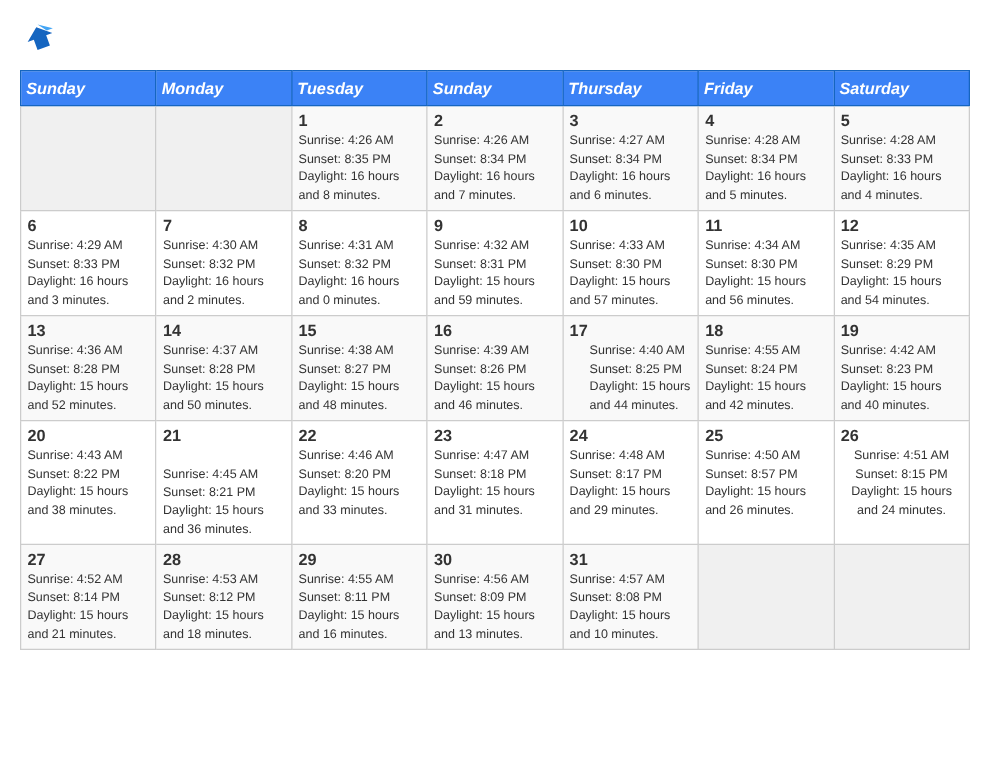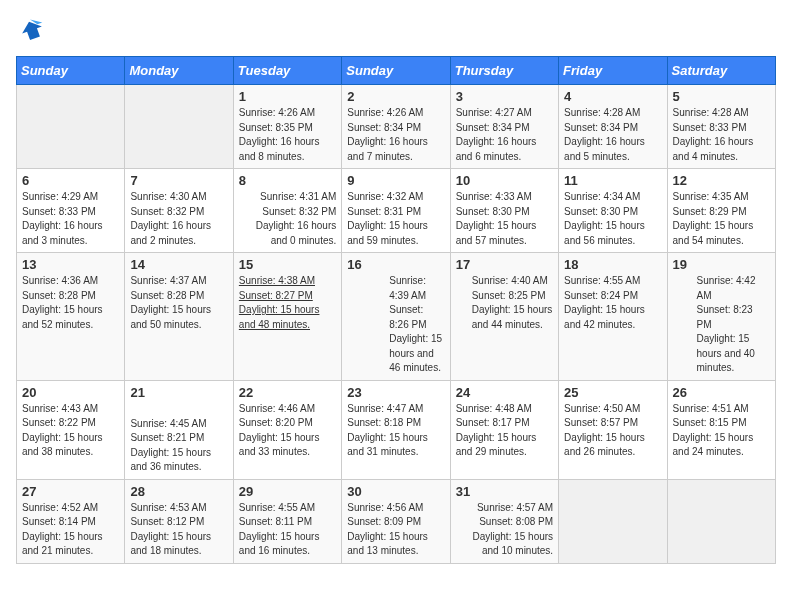--- a/index.html
+++ b/index.html
@@ -160,21 +160,21 @@
 Daylight: 16 hours and 3 minutes.</div>
         </td>
         <td>
           <span class="day-number">7</span>
           <div class="day-info" style="white-space: pre-line;">Sunrise: 4:30 AM
 Sunset: 8:32 PM
 Daylight: 16 hours and 2 minutes.</div>
         </td>
         <td>
           <span class="day-number">8</span>
-          <div class="day-info" style="white-space: pre-line; text-align: right;">Sunrise: 4:31 AM
+          <div class="day-info" style="white-space: pre-line;">Sunrise: 4:31 AM
 Sunset: 8:32 PM
 Daylight: 16 hours and 0 minutes.</div>
         </td>
         <td>
           <span class="day-number">9</span>
           <div class="day-info" style="white-space: pre-line;">Sunrise: 4:32 AM
 Sunset: 8:31 PM
 Daylight: 15 hours and 59 minutes.</div>
         </td>
         <td>
@@ -204,45 +204,45 @@
 Daylight: 15 hours and 52 minutes.</div>
         </td>
         <td>
           <span class="day-number">14</span>
           <div class="day-info" style="white-space: pre-line;">Sunrise: 4:37 AM
 Sunset: 8:28 PM
 Daylight: 15 hours and 50 minutes.</div>
         </td>
         <td>
           <span class="day-number">15</span>
-          <div class="day-info" style="white-space: pre-line; text-decoration: underline;">Sunrise: 4:38 AM
+          <div class="day-info" style="white-space: pre-line;">Sunrise: 4:38 AM
 Sunset: 8:27 PM
 Daylight: 15 hours and 48 minutes.</div>
         </td>
         <td>
           <span class="day-number">16</span>
-          <div class="day-info" style="white-space: pre-line; margin-left: 42px;">Sunrise: 4:39 AM
+          <div class="day-info" style="white-space: pre-line;">Sunrise: 4:39 AM
 Sunset: 8:26 PM
 Daylight: 15 hours and 46 minutes.</div>
         </td>
         <td>
           <span class="day-number">17</span>
           <div class="day-info" style="white-space: pre-line; margin-left: 16px;">Sunrise: 4:40 AM
 Sunset: 8:25 PM
 Daylight: 15 hours and 44 minutes.</div>
         </td>
         <td>
           <span class="day-number">18</span>
           <div class="day-info" style="white-space: pre-line;">Sunrise: 4:55 AM
 Sunset: 8:24 PM
 Daylight: 15 hours and 42 minutes.</div>
         </td>
         <td>
           <span class="day-number">19</span>
-          <div class="day-info" style="white-space: pre-line; margin-left: 24px;">Sunrise: 4:42 AM
+          <div class="day-info" style="white-space: pre-line;">Sunrise: 4:42 AM
 Sunset: 8:23 PM
 Daylight: 15 hours and 40 minutes.</div>
         </td>
       </tr>
       <tr>
         <td>
           <span class="day-number">20</span>
           <div class="day-info" style="white-space: pre-line;">Sunrise: 4:43 AM
 Sunset: 8:22 PM
 Daylight: 15 hours and 38 minutes.</div>
@@ -272,21 +272,21 @@
 Daylight: 15 hours and 29 minutes.</div>
         </td>
         <td>
           <span class="day-number">25</span>
           <div class="day-info" style="white-space: pre-line;">Sunrise: 4:50 AM
 Sunset: 8:57 PM
 Daylight: 15 hours and 26 minutes.</div>
         </td>
         <td>
           <span class="day-number">26</span>
-          <div class="day-info" style="white-space: pre-line;">Sunrise: 4:51 AM
+          <div class="day-info" style="white-space: pre-line; text-align: center;">Sunrise: 4:51 AM
 Sunset: 8:15 PM
 Daylight: 15 hours and 24 minutes.</div>
         </td>
       </tr>
       <tr>
         <td>
           <span class="day-number">27</span>
           <div class="day-info" style="white-space: pre-line;">Sunrise: 4:52 AM
 Sunset: 8:14 PM
 Daylight: 15 hours and 21 minutes.</div>
@@ -304,21 +304,21 @@
 Daylight: 15 hours and 16 minutes.</div>
         </td>
         <td>
           <span class="day-number">30</span>
           <div class="day-info" style="white-space: pre-line;">Sunrise: 4:56 AM
 Sunset: 8:09 PM
 Daylight: 15 hours and 13 minutes.</div>
         </td>
         <td>
           <span class="day-number">31</span>
-          <div class="day-info" style="white-space: pre-line; text-align: right;">Sunrise: 4:57 AM
+          <div class="day-info" style="white-space: pre-line;">Sunrise: 4:57 AM
 Sunset: 8:08 PM
 Daylight: 15 hours and 10 minutes.</div>
         </td>
         <td class="empty-cell"></td>
         <td class="empty-cell"></td>
       </tr>
     </tbody>
 </table>
 
 </body></html>

